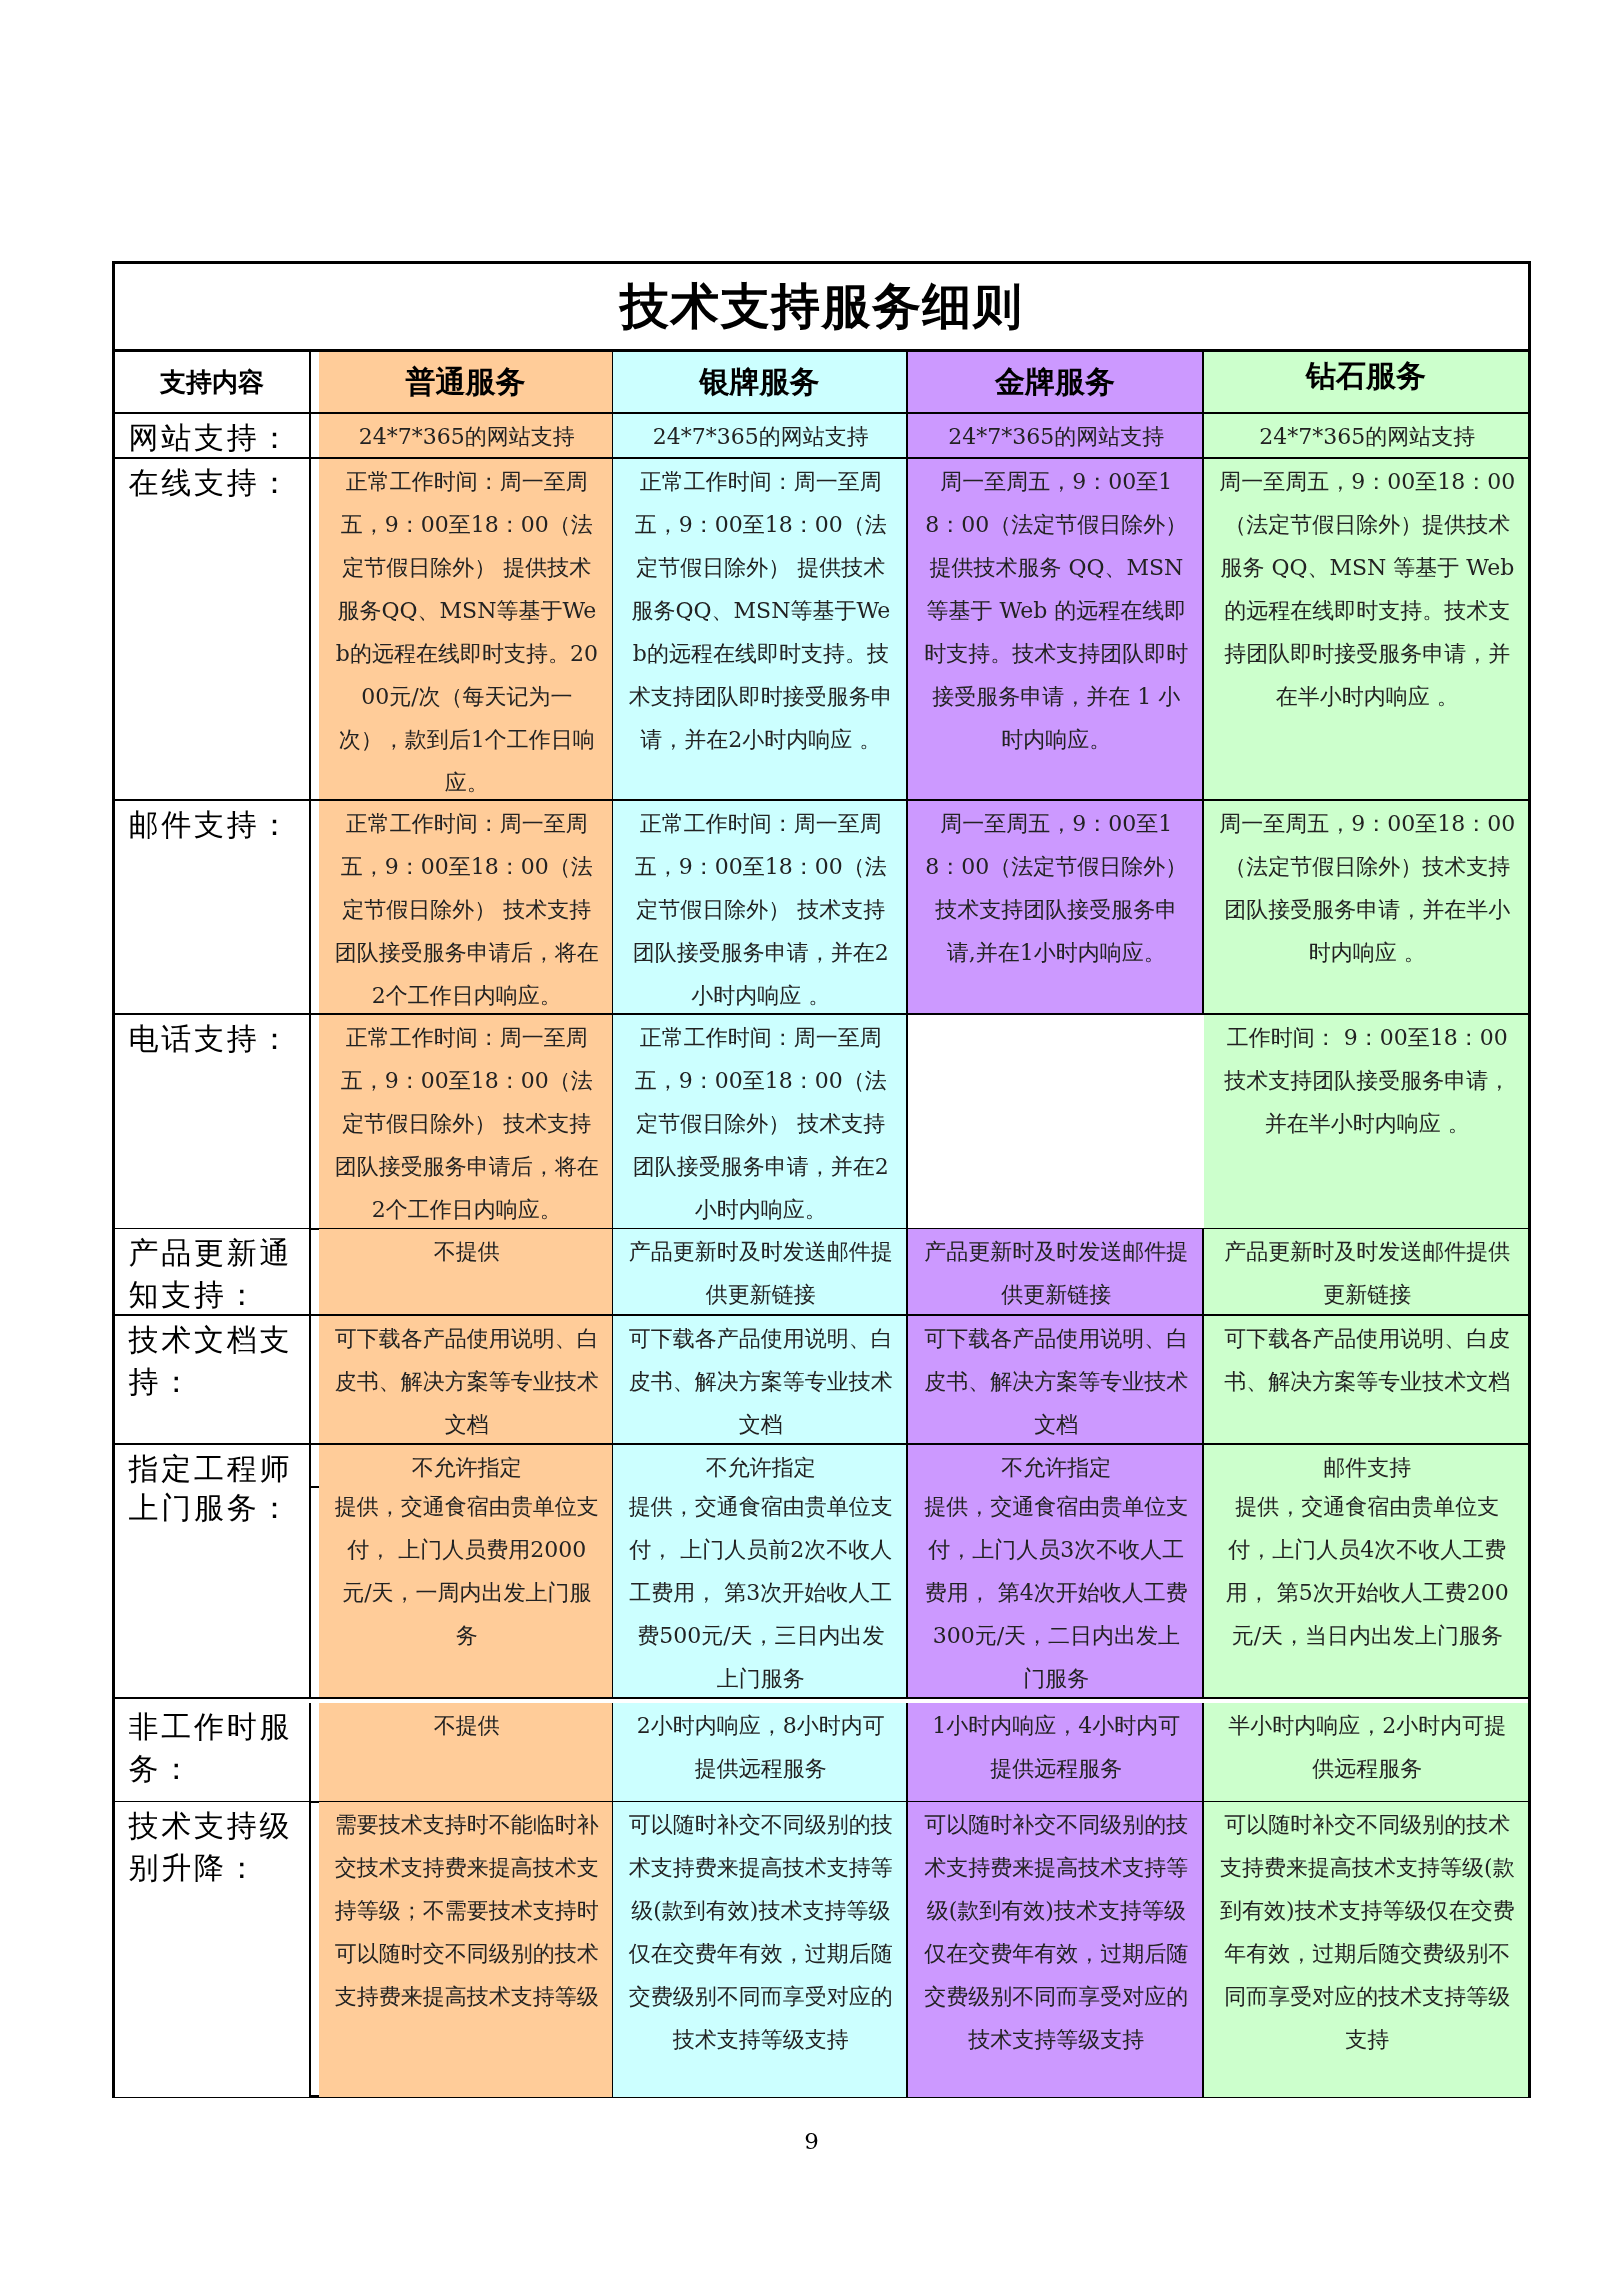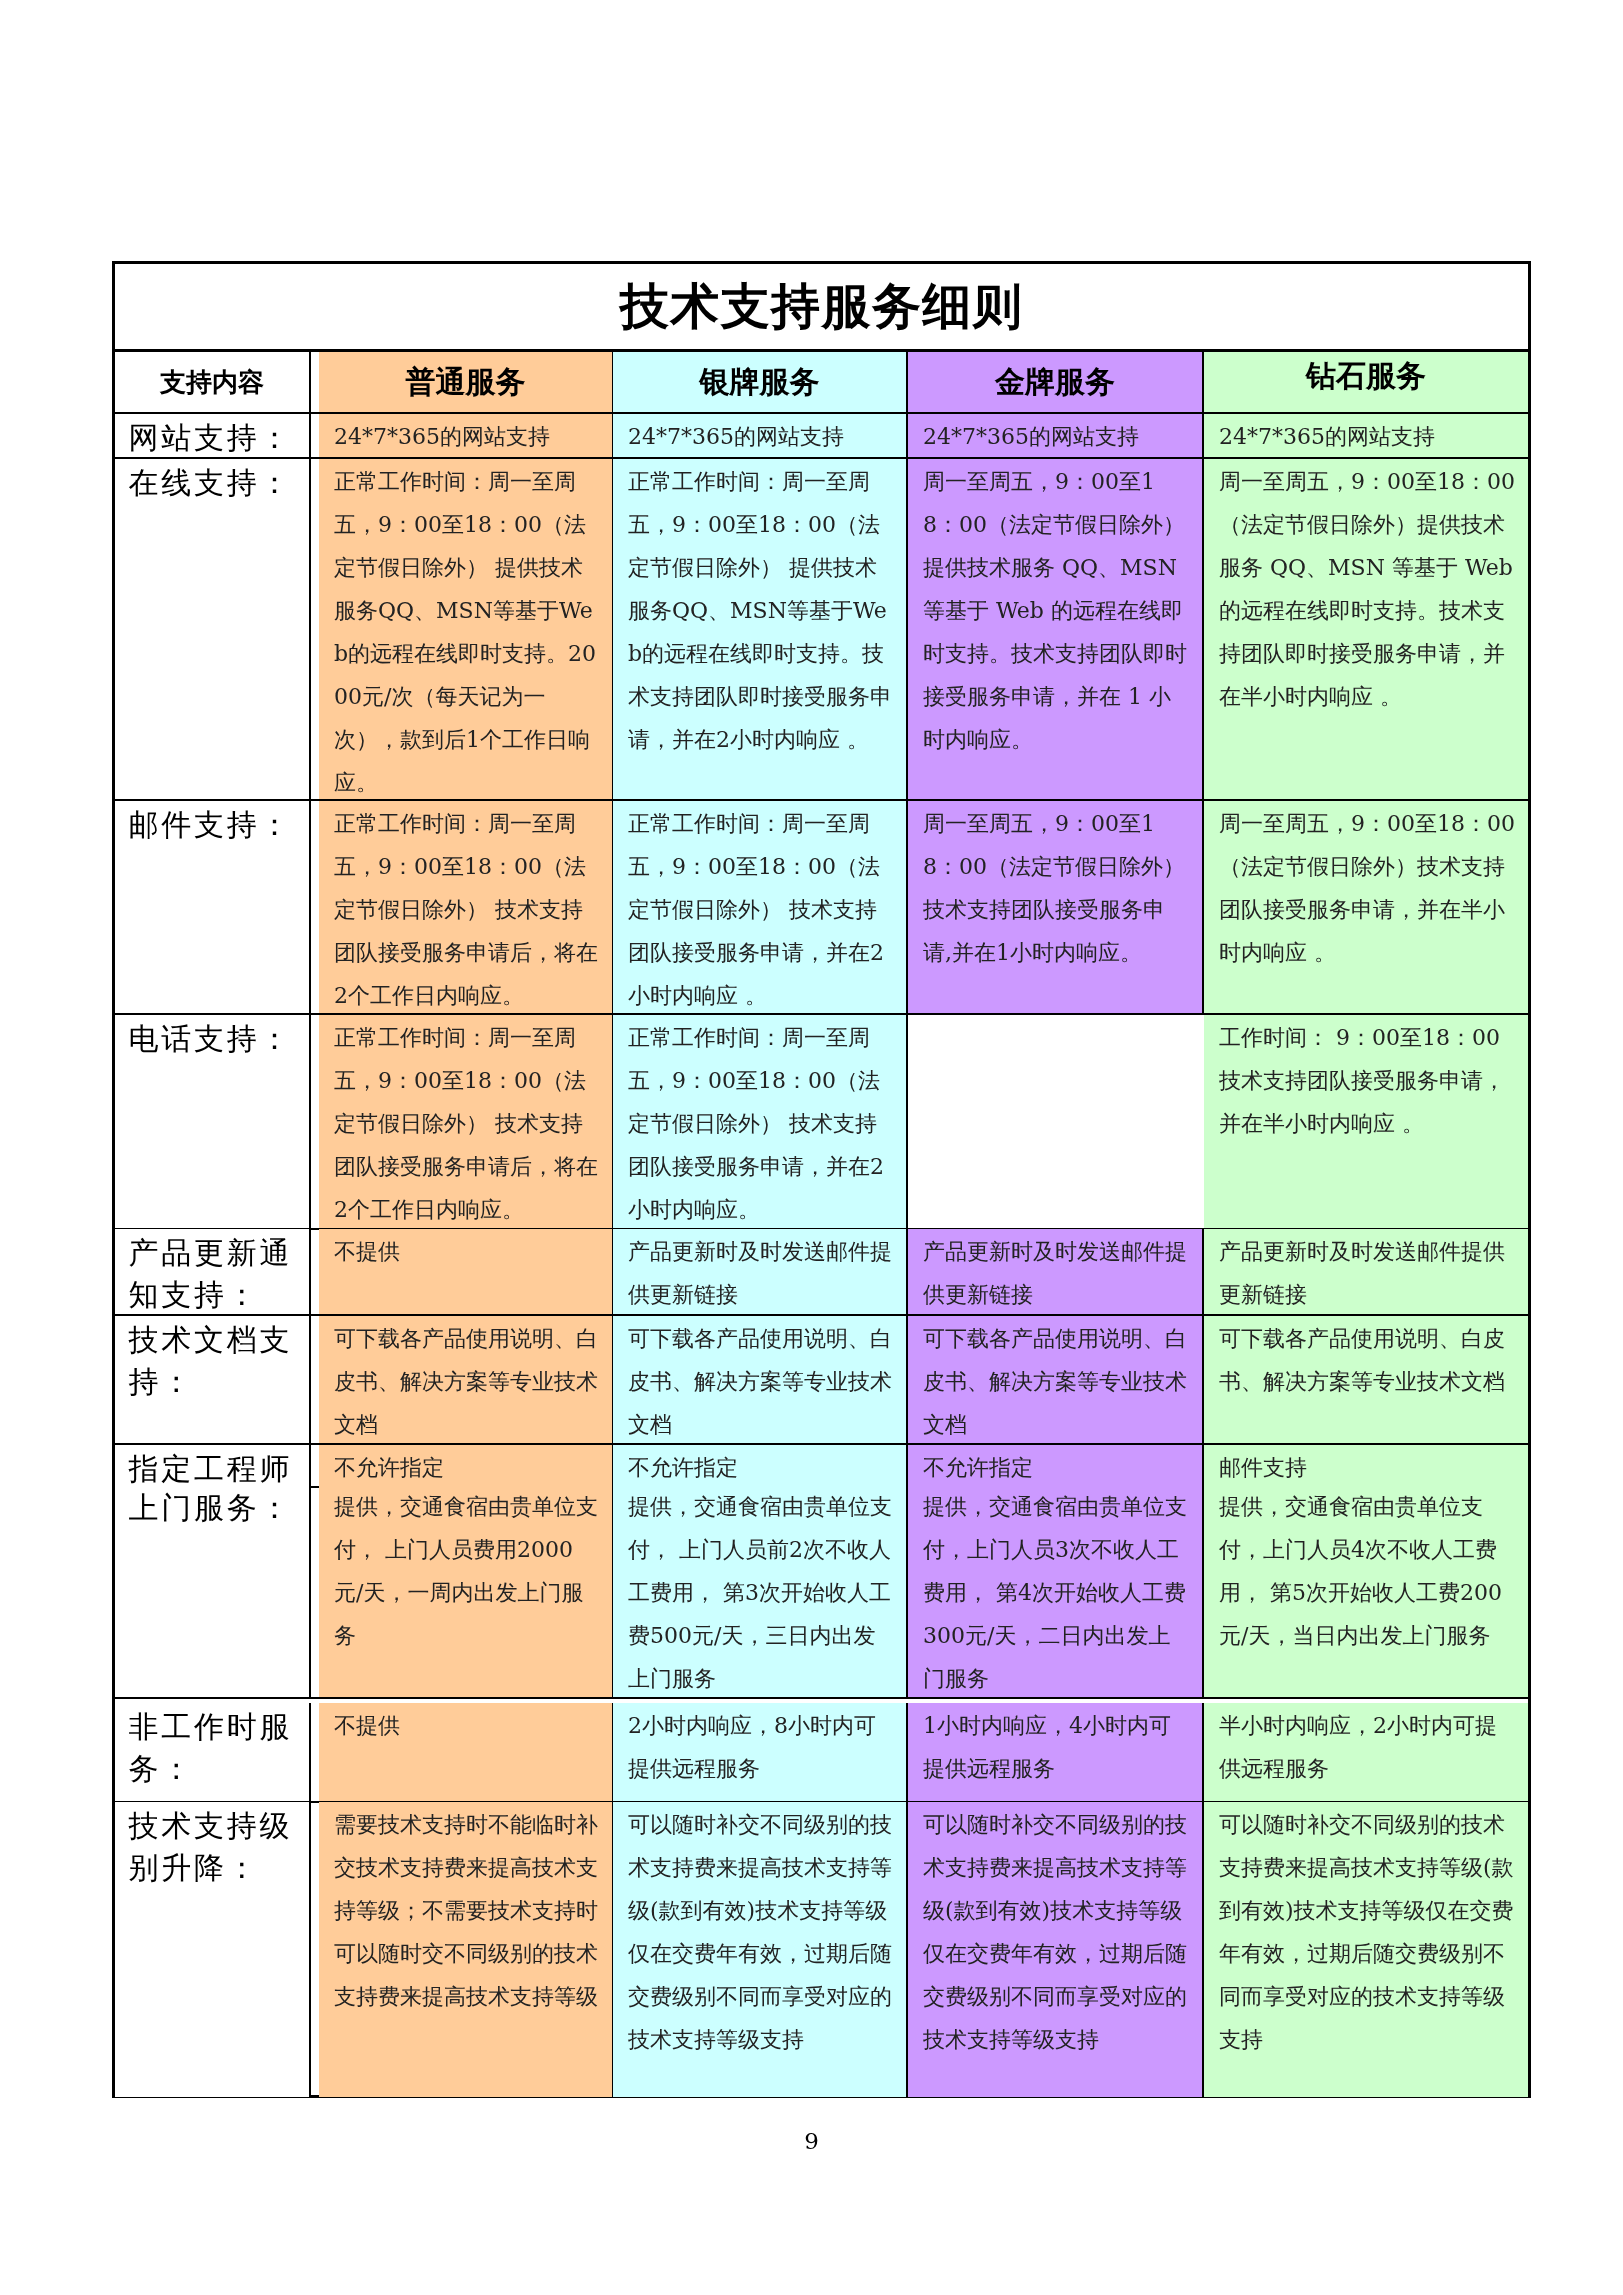--- a/index.html
+++ b/index.html
@@ -18,21 +18,21 @@
   .c0 { left: 0; width: 196px; background: #ffffff; border-right: 2.7px solid #000; }
   .c1 { left: 204px; width: 295px; background: #ffcc99; border-right: 2.7px solid #000; }
   .c2 { left: 498px; width: 295px; background: #ccffff; border-right: 2.7px solid #000; }
   .c3 { left: 793px; width: 296px; background: #cc99ff; border-right: 2.7px solid #000; }
   .c4 { left: 1089px; right: 0; background: #ccffcc; }
   .hdr .cell { display: flex; align-items: center; justify-content: center;
          font-family: "DejaVu Sans", "Liberation Sans", sans-serif; font-weight: bold; font-size: 30px; }
   .hdr .c0 { font-size: 26px; }
   .hdr .c4 { align-items: flex-start; padding-top: 4.1px; }
   .lbl { font-size: 30px; line-height: 42px; padding: 2.7px 8.2px 0 13.6px; letter-spacing: 2.7px; }
-  .txt { font-size: 22px; line-height: 43px; padding: 1.4px 12.3px 0 15px; color: #222; word-break: break-all; }
+  .txt { font-size: 22px; line-height: 43px; padding: 1.4px 12.3px 0 15px; color: #222; word-break: break-all; text-align: center; }
   .pagenum { position: absolute; left: 0; width: 100%; top: 2128px; text-align: center;
          font-size: 23px; }
 </style>
 </head>
 <body>
 
 <div class="tbl">
   <div class="title-row">
     <span>技术支持服务细则</span>
   </div>

